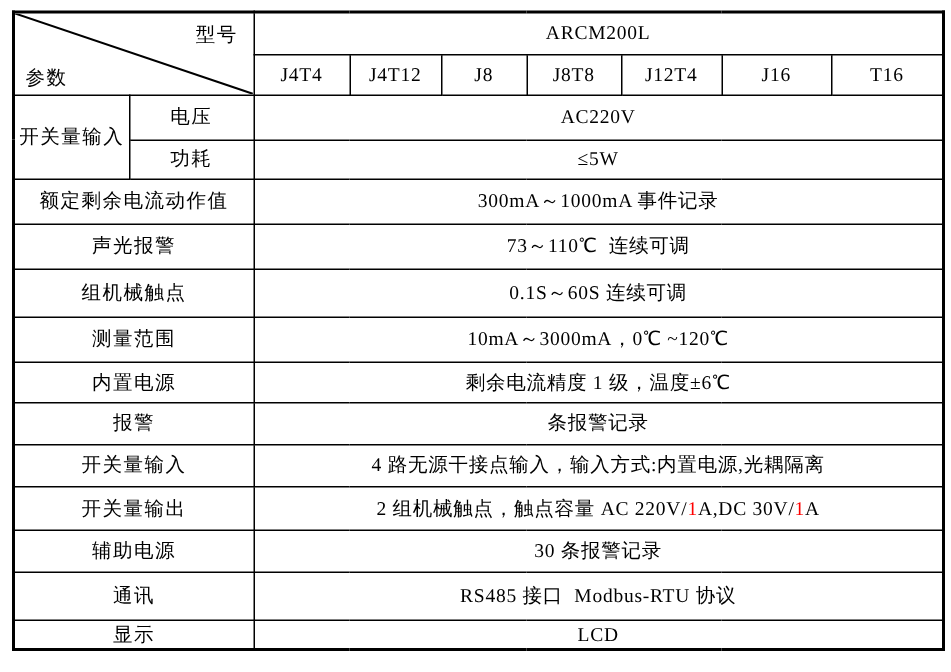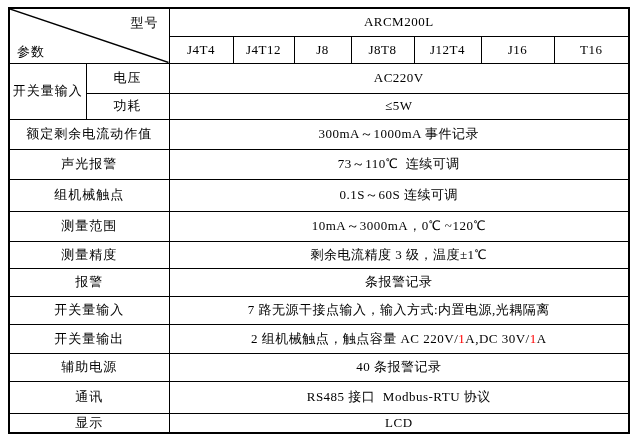--- a/index.html
+++ b/index.html
@@ -125,40 +125,40 @@
     </tr>
     <tr style="height:32px">
       <td class="lbl" colspan="2">组机械触点</td>
       <td class="val" colspan="7">0.1S～60S 连续可调</td>
     </tr>
     <tr style="height:30px">
       <td class="lbl" colspan="2">测量范围</td>
       <td class="val" colspan="7">10mA～3000mA，0℃ ~120℃</td>
     </tr>
     <tr style="height:27px">
-      <td class="lbl" colspan="2">测量精度</td>
-      <td class="val" colspan="7">剩余电流精度 3 级，温度±1℃</td>
+      <td class="lbl" colspan="2">内置电源</td>
+      <td class="val" colspan="7">剩余电流精度 1 级，温度±6℃</td>
     </tr>
     <tr style="height:28px">
       <td class="lbl" colspan="2">报警</td>
       <td class="val" colspan="7">条报警记录</td>
     </tr>
     <tr style="height:28px">
       <td class="lbl" colspan="2">开关量输入</td>
-      <td class="val" colspan="7">7 路无源干接点输入，输入方式:内置电源,光耦隔离</td>
+      <td class="val" colspan="7">4 路无源干接点输入，输入方式:内置电源,光耦隔离</td>
     </tr>
 
     <tr style="height:29px">
       <td class="lbl" colspan="2">开关量输出</td>
       <td class="val" colspan="7"><span>2 组机械触点，触点容量 AC 220V/</span><span class="red" style="color: rgb(255, 0, 0);">1</span><span>A,DC 30V/</span><span class="red" style="color: rgb(255, 0, 0);">1</span><span>A</span></td>
     </tr>
 
     <tr style="height:28px">
       <td class="lbl" colspan="2">辅助电源</td>
-      <td class="val" colspan="7">40 条报警记录</td>
+      <td class="val" colspan="7">30 条报警记录</td>
     </tr>
     <tr style="height:32px">
       <td class="lbl" colspan="2">通讯</td>
       <td class="val" colspan="7">RS485 接口  Modbus-RTU 协议</td>
     </tr>
     <tr style="height:14px">
       <td class="lbl" colspan="2">显示</td>
       <td class="val" colspan="7">LCD</td>
     </tr>
   </tbody>

